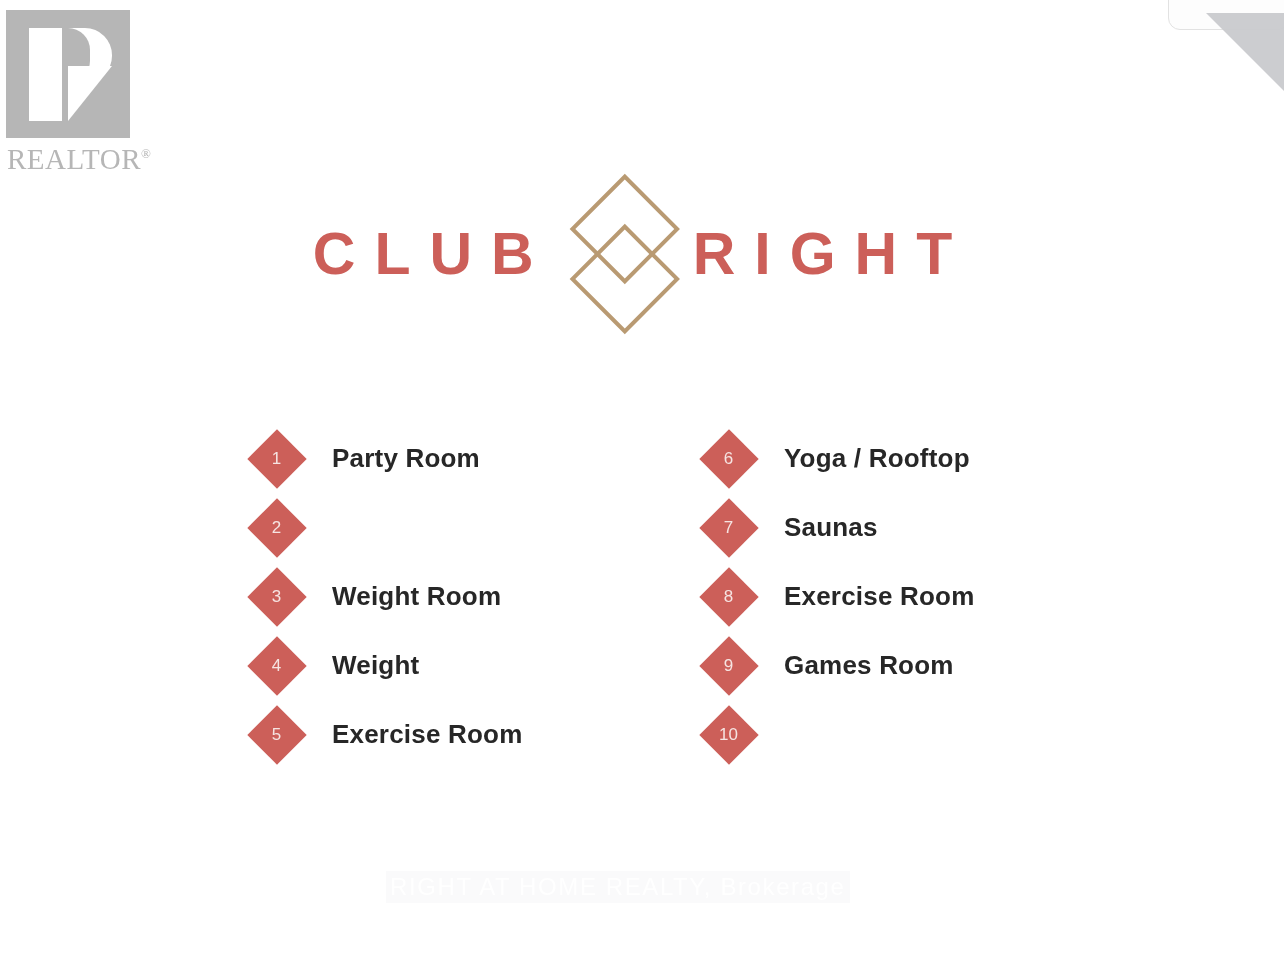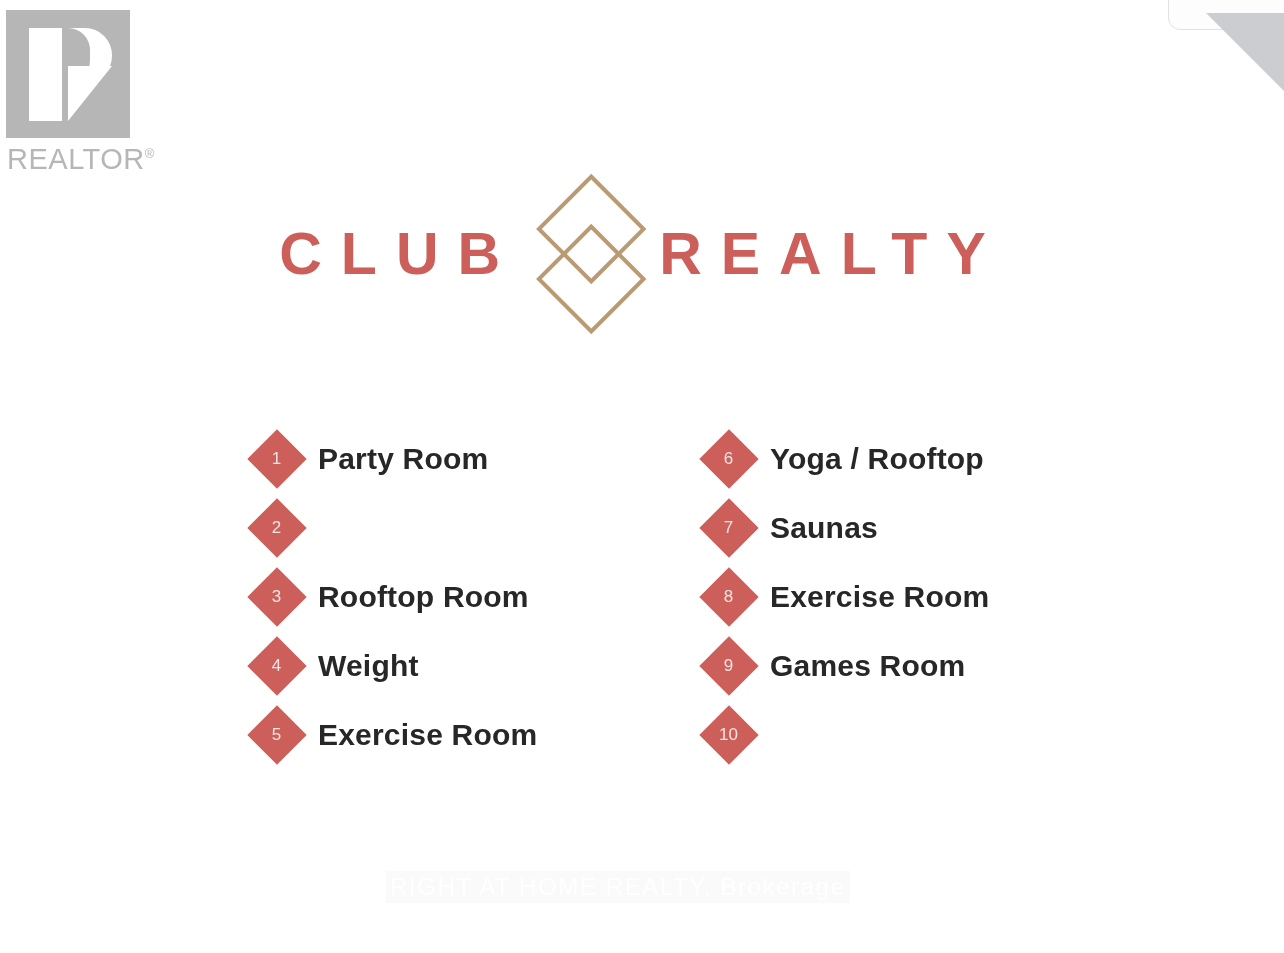--- a/index.html
+++ b/index.html
@@ -18,20 +18,21 @@
     overflow: hidden;
   }
 
   
   #realtor-logo {
     position: absolute;
     left: 6px;
     top: 10px;
     width: 160px;
     height: 160px;
+    font-family: Liberation Serif, serif;
   }
   #realtor-mark {
     position: relative;
     width: 124px;
     height: 128px;
     background: #b6b6b6;
   }
   #realtor-mark .bar {
     position: absolute;
     left: 23px;
@@ -211,23 +212,23 @@
     height: 59px;
     display: flex;
     align-items: center;
     justify-content: center;
     color: #f6e4e2;
     font-size: 17px;
     font-weight: 400;
     letter-spacing: 0;
   }
   .amenity-label {
-    margin-left: 12px;
+    margin-left: 26px;
     color: #272727;
-    font-size: 30px;
+    font-size: 26px;
     font-weight: 700;
     letter-spacing: 0.2px;
     white-space: nowrap;
   }
 
   
   #brokerage-watermark {
     position: absolute;
     left: 386px;
     top: 871px;
@@ -260,21 +261,21 @@
     <div class="wedge"></div>
   </div>
 
   <div id="brand-logo">
     <div id="brand-row">
       <div class="brand-word" id="brand-word-club">CLUB</div>
       <div id="brand-diamonds">
         <div class="dia-outline" id="dia-upper"></div>
         <div class="dia-outline" id="dia-lower"></div>
       </div>
-      <div class="brand-word" id="brand-word-ellie">REALTY</div>
+      <div class="brand-word" id="brand-word-ellie">RIGHT</div>
     </div>
   </div>
 
   <div id="amenities">
 
     <div class="amenity-col" id="amenity-col-left">
 
       <div class="amenity-item">
         <div class="amenity-badge">
           <div class="dia"></div>
@@ -288,21 +289,21 @@
           <div class="dia"></div>
           <div class="num">2</div>
         </div>
       </div>
 
       <div class="amenity-item">
         <div class="amenity-badge">
           <div class="dia"></div>
           <div class="num">3</div>
         </div>
-        <div class="amenity-label">Rooftop Room</div>
+        <div class="amenity-label">Weight Room</div>
       </div>
 
       <div class="amenity-item">
         <div class="amenity-badge">
           <div class="dia"></div>
           <div class="num">4</div>
         </div>
         <div class="amenity-label">Weight</div>
       </div>
 

